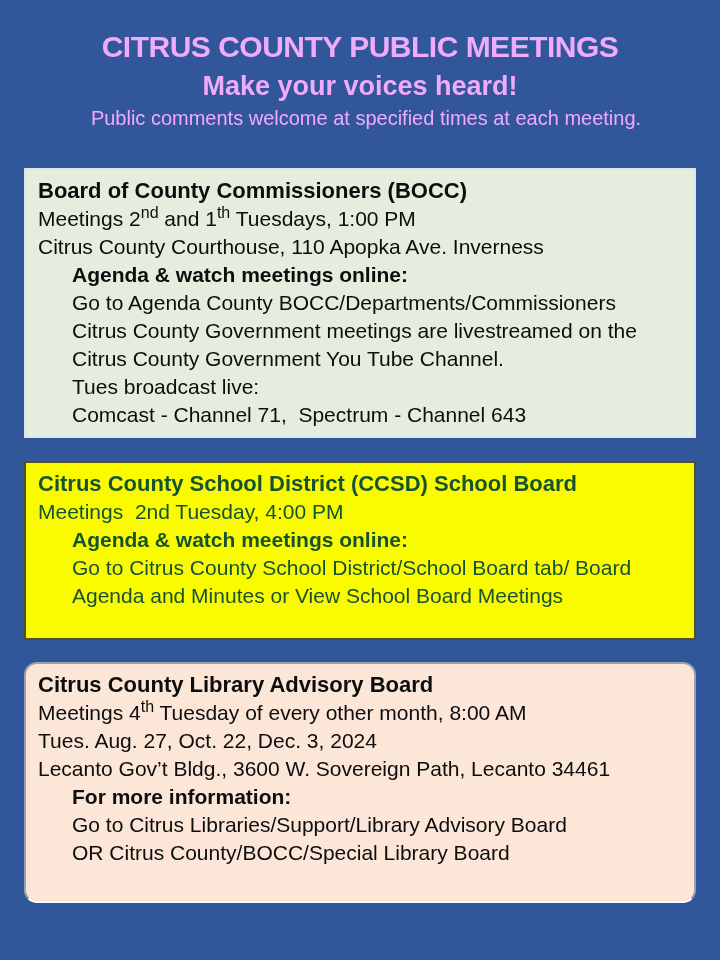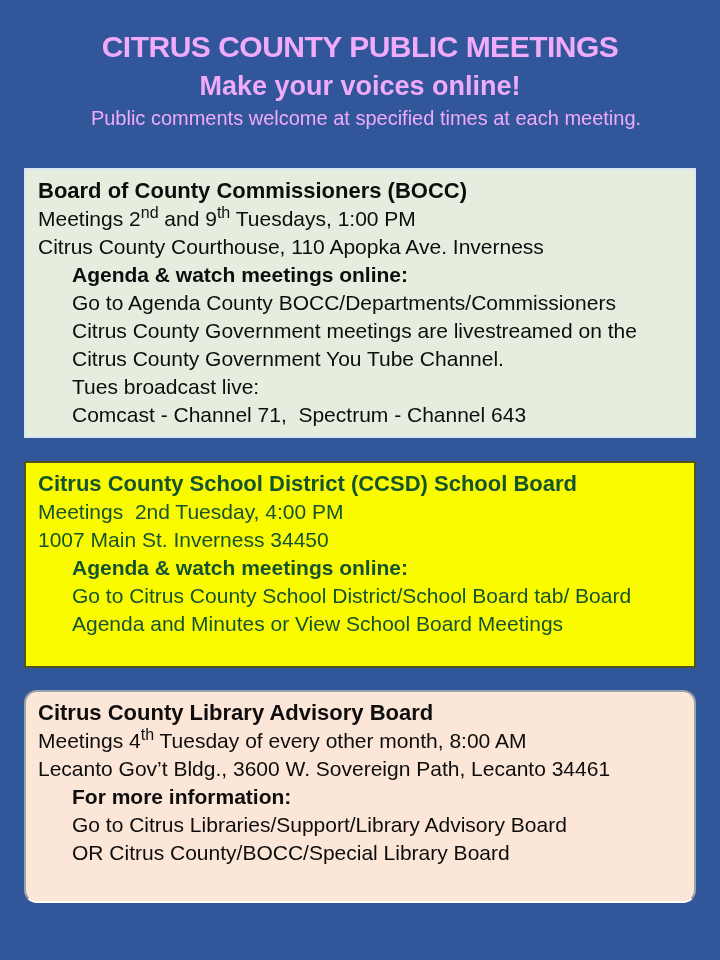--- a/index.html
+++ b/index.html
@@ -69,43 +69,43 @@
   .line sup {
     font-size: 16px;
     line-height: 0;
   }
 </style>
 </head>
 <body data-name="flyer-page" style="background: rgb(49, 86, 154);">
 
 <div class="header" data-name="flyer-header" style="color: #f0abfc;">
   <h1 class="title" data-name="page-title">CITRUS COUNTY PUBLIC MEETINGS</h1>
-  <h2 class="subtitle" data-name="page-subtitle">Make your voices online!</h2>
+  <h2 class="subtitle" data-name="page-subtitle">Make your voices heard!</h2>
   <p class="tagline" data-name="page-tagline">Public comments welcome at specified times at each meeting.</p>
 </div>
 
 <section class="panel" data-name="panel-bocc" style="background: rgb(229, 238, 222); border-color: rgb(217, 229, 239); color: rgb(13, 13, 13);">
     <div class="line bold title-line" data-name="panel-title-line"><span data-name="line-text">Board of County Commissioners (BOCC)</span></div>
-    <div class="line" data-name="panel-line"><span data-name="line-text">Meetings 2</span><sup data-name="ordinal-superscript">nd</sup><span data-name="line-text"> and 9</span><sup data-name="ordinal-superscript">th</sup><span data-name="line-text"> Tuesdays, 1:00 PM</span></div>
+    <div class="line" data-name="panel-line"><span data-name="line-text">Meetings 2</span><sup data-name="ordinal-superscript">nd</sup><span data-name="line-text"> and 1</span><sup data-name="ordinal-superscript">th</sup><span data-name="line-text"> Tuesdays, 1:00 PM</span></div>
     <div class="line" data-name="panel-line"><span data-name="line-text">Citrus County Courthouse, 110 Apopka Ave. Inverness</span></div>
     <div class="line bold indent" data-name="panel-line"><span data-name="line-text">Agenda &amp; watch meetings online:</span></div>
     <div class="line indent" data-name="panel-line"><span data-name="line-text">Go to Agenda County BOCC/Departments/Commissioners</span></div>
     <div class="line indent" data-name="panel-line"><span data-name="line-text">Citrus County Government meetings are livestreamed on the</span></div>
     <div class="line indent" data-name="panel-line"><span data-name="line-text">Citrus County Government You Tube Channel.</span></div>
     <div class="line indent" data-name="panel-line"><span data-name="line-text">Tues broadcast live:</span></div>
     <div class="line indent" data-name="panel-line"><span data-name="line-text">Comcast - Channel 71,  Spectrum - Channel 643</span></div>
   </section>
 <section class="panel" data-name="panel-ccsd" style="background: rgb(251, 251, 0); border-color: rgb(82, 82, 29); color: #14532d;">
     <div class="line bold title-line" data-name="panel-title-line"><span data-name="line-text">Citrus County School District (CCSD) School Board</span></div>
     <div class="line" data-name="panel-line"><span data-name="line-text">Meetings  2nd Tuesday, 4:00 PM</span></div>
-    <div class="line" data-name="panel-line"><span data-name="line-text">1007 Main St. Inverness 34450</span></div>
     <div class="line bold indent" data-name="panel-line"><span data-name="line-text">Agenda &amp; watch meetings online:</span></div>
     <div class="line indent" data-name="panel-line"><span data-name="line-text">Go to Citrus County School District/School Board tab/ Board</span></div>
     <div class="line indent" data-name="panel-line"><span data-name="line-text">Agenda and Minutes or View School Board Meetings</span></div>
   </section>
 <section class="panel" data-name="panel-library" style="background: rgb(251, 230, 215); border-top-color: rgb(154, 162, 170); border-left-color: rgb(154, 162, 170); border-right-color: rgb(154, 162, 170); color: rgb(13, 13, 13); border-radius: 13px;">
     <div class="line bold title-line" data-name="panel-title-line"><span data-name="line-text">Citrus County Library Advisory Board</span></div>
     <div class="line" data-name="panel-line"><span data-name="line-text">Meetings 4</span><sup data-name="ordinal-superscript">th</sup><span data-name="line-text"> Tuesday of every other month, 8:00 AM</span></div>
+    <div class="line" data-name="panel-line"><span data-name="line-text">Tues. Aug. 27, Oct. 22, Dec. 3, 2024</span></div>
     <div class="line" data-name="panel-line"><span data-name="line-text">Lecanto Gov’t Bldg., 3600 W. Sovereign Path, Lecanto 34461</span></div>
     <div class="line bold indent" data-name="panel-line"><span data-name="line-text">For more information:</span></div>
     <div class="line indent" data-name="panel-line"><span data-name="line-text">Go to Citrus Libraries/Support/Library Advisory Board</span></div>
     <div class="line indent" data-name="panel-line"><span data-name="line-text">OR Citrus County/BOCC/Special Library Board</span></div>
   </section>
 
 </body></html>

